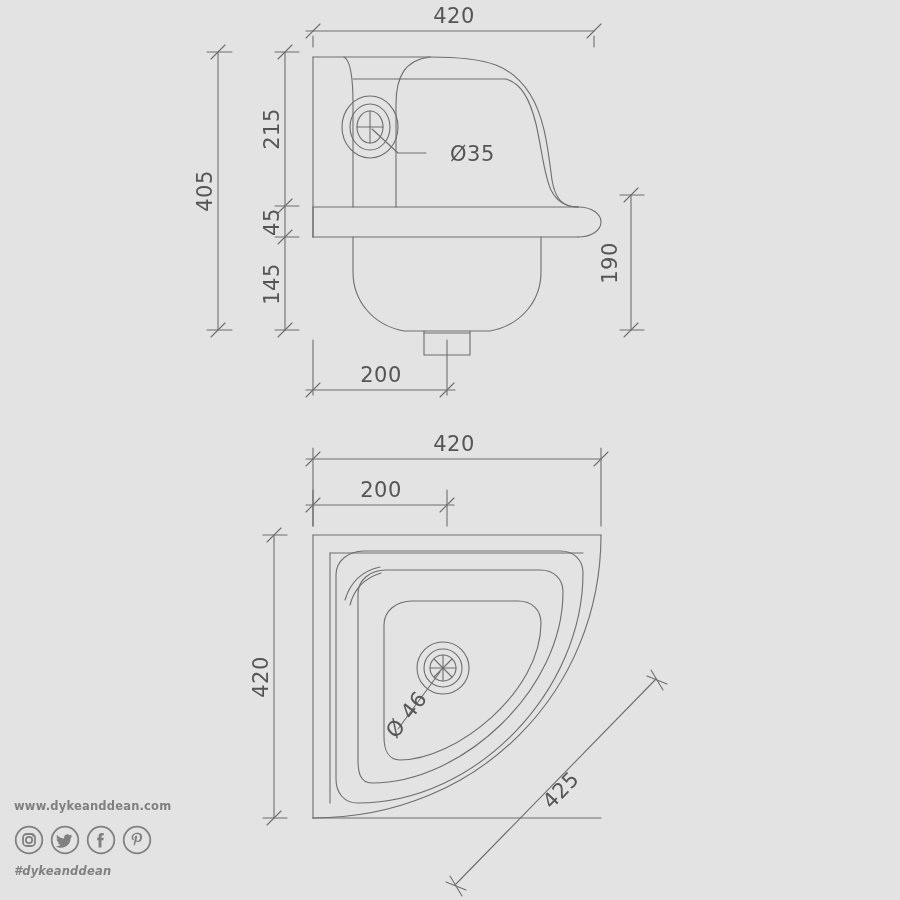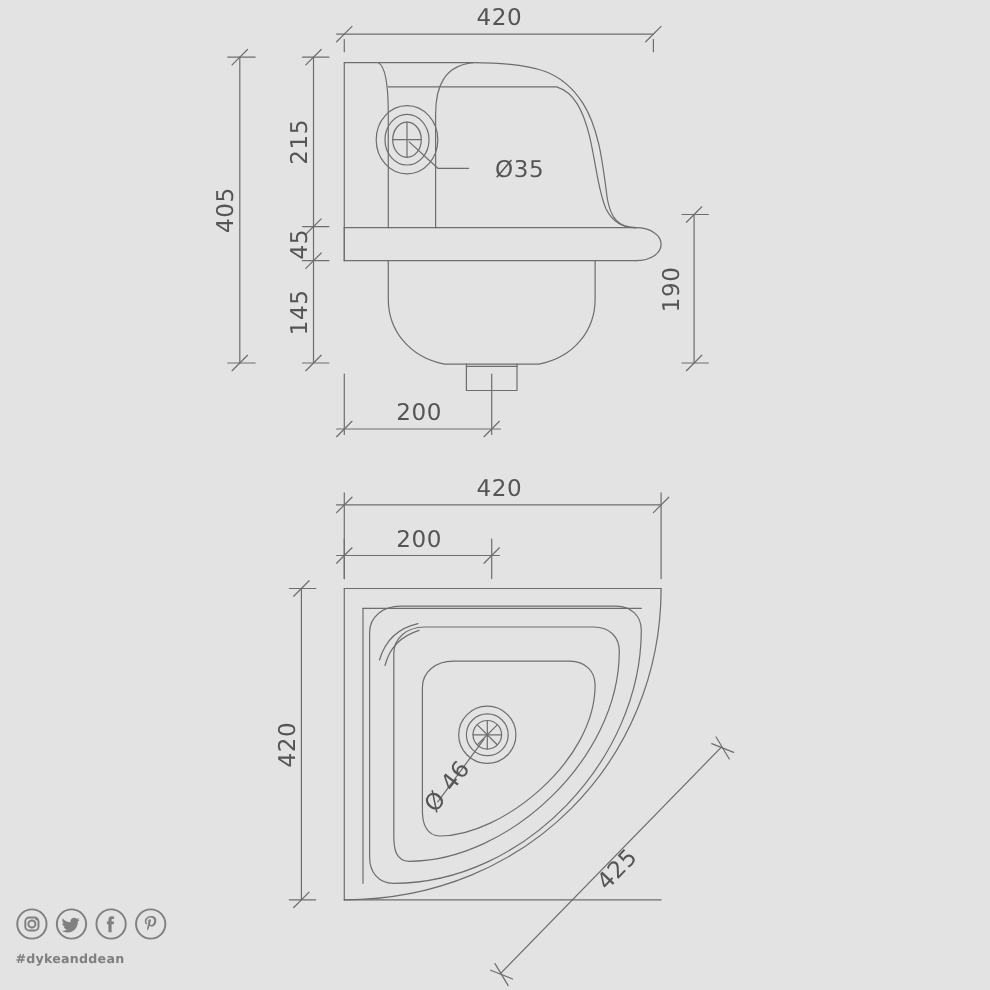--- a/index.html
+++ b/index.html
@@ -42,20 +42,21 @@
   }
   .social-ic{width:30px;height:30px;display:block;}
   .hashtag{
     margin-top:9px;
     font-family:"DejaVu Sans", sans-serif;
     font-size:11.5px;
     font-weight:bold;
     color:#808080;
     letter-spacing:0.2px;
     white-space:nowrap;
+    font-style:italic;
   }
 </style>
 </head>
 <body>
 
 <div id="stage">
   <svg width="900" height="900" viewBox="0 0 900 900" xmlns="http://www.w3.org/2000/svg">
     <rect x="0" y="0" width="900" height="900" fill="#e3e3e3"></rect>
 
     <g fill="none" stroke="#6e6e6e" stroke-width="1.1" stroke-linecap="round" stroke-linejoin="round">
@@ -229,20 +230,21 @@
 
     <text class="dimtext" x="268" y="677" text-anchor="middle" transform="rotate(-90 268 677)">420</text>
 
     <text class="dimtext" x="412" y="719" text-anchor="middle" transform="rotate(-52 412 719)">Ø 46</text>
 
     <text class="dimtext" x="566" y="795" text-anchor="middle" transform="rotate(-46 566 795)">425</text>
   </svg>
 </div>
 
 <div class="footer">
+  <div class="footer-line">www.dykeanddean.com</div>
 
   <div class="social-row">
     <svg class="social-ic" viewBox="0 0 32 32">
       <circle cx="16" cy="16" r="14.2" fill="none" stroke="#808080" stroke-width="1.9"></circle>
       <rect x="9.6" y="9.6" width="12.8" height="12.8" rx="4" ry="4" fill="none" stroke="#808080" stroke-width="1.9"></rect>
       <circle cx="16" cy="16" r="3.4" fill="none" stroke="#808080" stroke-width="1.9"></circle>
       <circle cx="20.6" cy="11.4" r="1.2" fill="#808080"></circle>
     </svg>
 
     <svg class="social-ic" viewBox="0 0 32 32">

